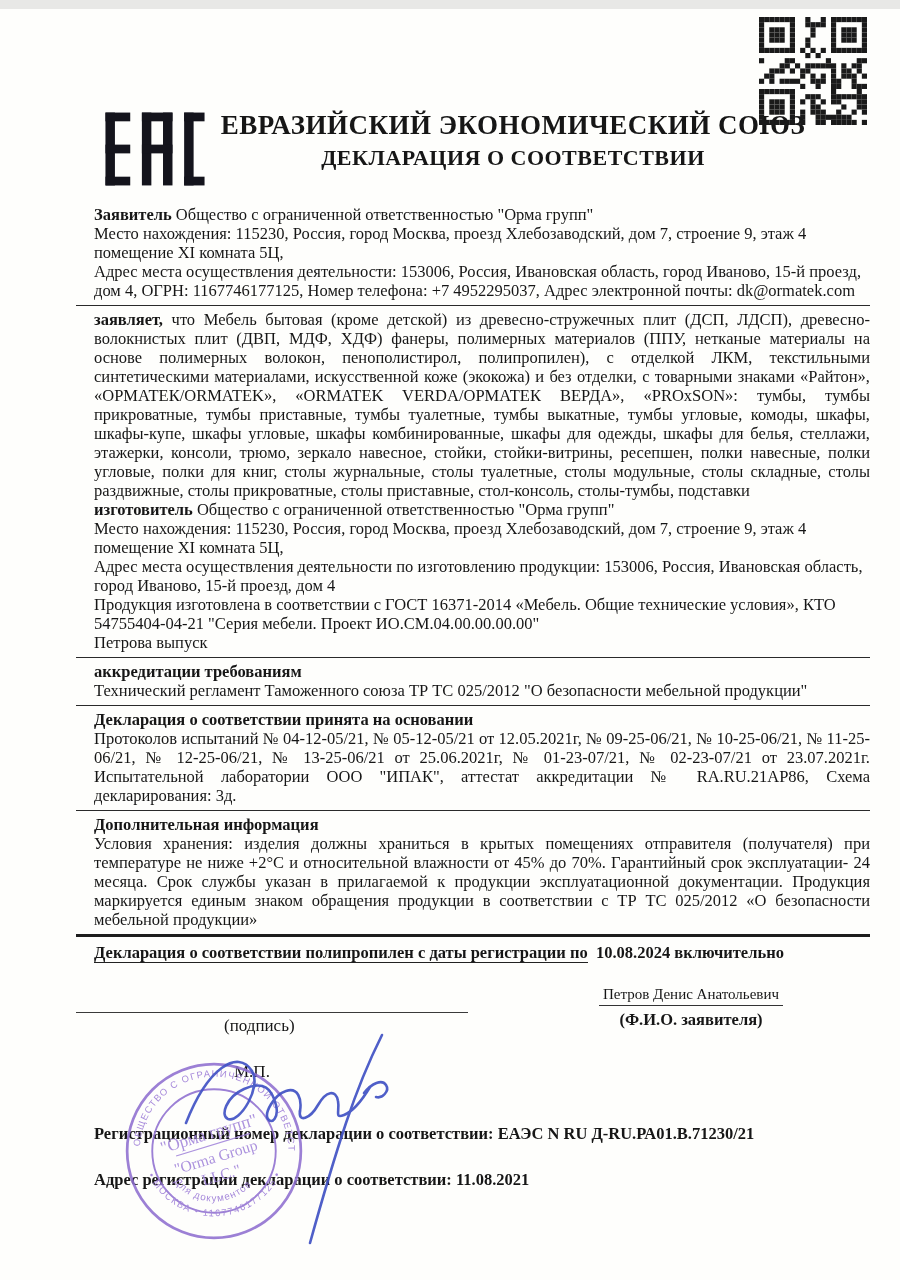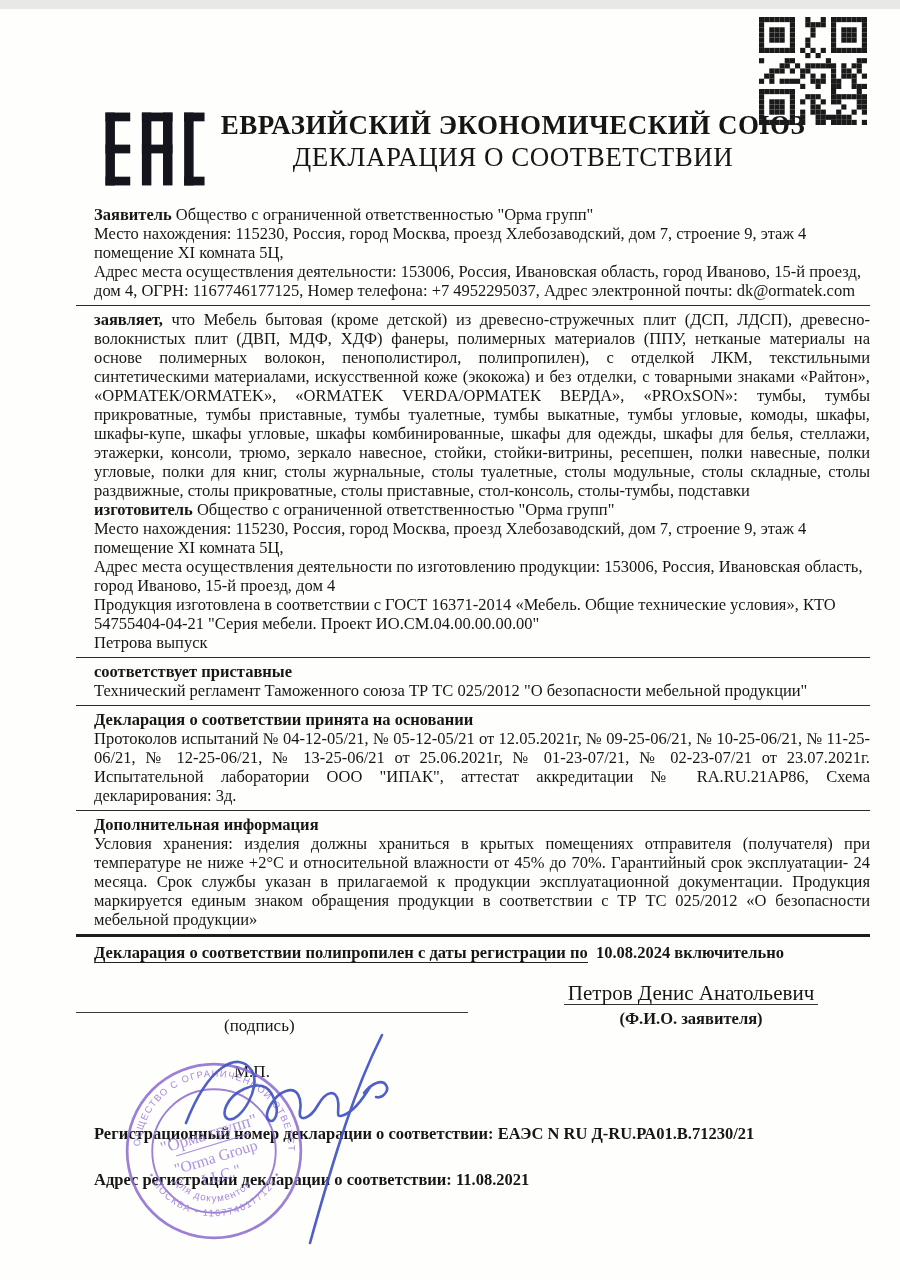--- a/index.html
+++ b/index.html
@@ -13,32 +13,32 @@
   .sec{padding:4px 0 5px 18px;border-bottom:1.7px solid #2a2a2a;}
   .sec.thick{border-bottom:3px solid #1d1d1d;}
   .sec p{margin:0;}
   .just p, p.just{text-align:justify;}
   b,.b{font-weight:700;}
   
   .header{display:flex;align-items:flex-start;padding:92px 0 0 28px;height:100px;}
   .eac-logo{width:102px;height:96px;flex:0 0 auto;}
   .titles{flex:1;text-align:center;padding:8px 60px 0 10px;}
   .titles .t1{font-size:27px;font-weight:700;line-height:32px;letter-spacing:.5px;}
-  .titles .t2{font-size:27px;font-weight:400;line-height:33px;letter-spacing:.5px;}
+  .titles .t2{font-size:22px;font-weight:700;line-height:33px;letter-spacing:.5px;}
   .qr{position:absolute;top:8px;right:32px;width:110px;height:108px;}
   
   .validity{padding:6px 0 4px 18px;font-weight:700;}
   .validity .u{border-bottom:1.6px solid #222;}
   
   .sign-area{position:relative;height:146px;margin-top:4px;}
   .sign-line{position:absolute;left:0px;top:42px;width:392px;border-top:1.7px solid #3a3a3a;}
   .sign-caption{position:absolute;left:148px;top:46px;font-size:17px;}
   .mp-note{position:absolute;left:158px;top:92px;font-size:17px;}
   .signer{position:absolute;left:462px;top:14px;width:306px;text-align:center;}
-  .signer .nm{display:inline-block;border-bottom:1.4px solid #333;padding:0 4px 1px 4px;font-size:21px;}
+  .signer .nm{display:inline-block;border-bottom:1.4px solid #333;padding:0 4px 1px 4px;font-size:15px;}
   .signer .cap{margin-top:4px;font-size:16.5px;font-weight:bold;}
   
   .reg{padding:6px 0 0 18px;font-weight:700;}
   .reg .row1{margin:2px 0 0 0;}
   .reg .row2{margin:27px 0 0 0;}
   
   .stamp{position:absolute;left:124px;top:1052px;width:180px;height:180px;opacity:.88;pointer-events:none;z-index:5;}
   .ink{position:absolute;left:168px;top:1018px;width:300px;height:230px;pointer-events:none;z-index:6;}
 </style>
 </head>
@@ -307,21 +307,21 @@
     <div class="sec">
       <p class="just"><b>заявляет,</b> <span>что Мебель бытовая (кроме детской) из древесно-стружечных плит (ДСП, ЛДСП), древесно-волокнистых плит (ДВП, МДФ, ХДФ) фанеры, полимерных материалов (ППУ, нетканые материалы на основе полимерных волокон, пенополистирол, полипропилен), с отделкой ЛКМ, текстильными синтетическими материалами, искусственной коже (экокожа) и без отделки, с товарными знаками «Райтон», «ОРМАТЕК/ORMATEK», «ORMATEK VERDA/ОРМАТЕК ВЕРДА», «PROxSON»: тумбы, тумбы прикроватные, тумбы приставные, тумбы туалетные, тумбы выкатные, тумбы угловые, комоды, шкафы, шкафы-купе, шкафы угловые, шкафы комбинированные, шкафы для одежды, шкафы для белья, стеллажи, этажерки, консоли, трюмо, зеркало навесное, стойки, стойки-витрины, ресепшен, полки навесные, полки угловые, полки для книг, столы журнальные, столы туалетные, столы модульные, столы складные, столы раздвижные, столы прикроватные, столы приставные, стол-консоль, столы-тумбы, подставки</span></p>
       <p><b>изготовитель</b> <span>Общество с ограниченной ответственностью "Орма групп"</span></p>
       <p>Место нахождения: 115230, Россия, город Москва, проезд Хлебозаводский, дом 7, строение 9, этаж 4 помещение XI комната 5Ц,</p>
       <p>Адрес места осуществления деятельности по изготовлению продукции: 153006, Россия, Ивановская область, город  Иваново, 15-й проезд, дом 4</p>
       <p>Продукция изготовлена в соответствии с ГОСТ 16371-2014 «Мебель. Общие технические условия», КТО 54755404-04-21 "Серия мебели. Проект  ИО.СМ.04.00.00.00.00"</p>
       <p>Петрова выпуск</p>
     </div>
 
     <div class="sec">
-      <p><b>соответствует приставные</b></p>
+      <p><b>аккредитации требованиям</b></p>
       <p>Технический регламент Таможенного союза ТР ТС 025/2012 "О безопасности мебельной продукции"</p>
     </div>
 
     <div class="sec">
       <p><b>Декларация о соответствии принята на основании</b></p>
       <p class="just">Протоколов испытаний № 04-12-05/21, № 05-12-05/21 от 12.05.2021г, № 09-25-06/21, № 10-25-06/21, № 11-25-06/21, № 12-25-06/21, № 13-25-06/21 от 25.06.2021г, № 01-23-07/21, № 02-23-07/21 от 23.07.2021г. Испытательной лаборатории ООО "ИПАК", аттестат аккредитации № RA.RU.21АР86, Схема декларирования: 3д.</p>
     </div>
 
     <div class="sec thick">
       <p><b>Дополнительная информация</b></p>

